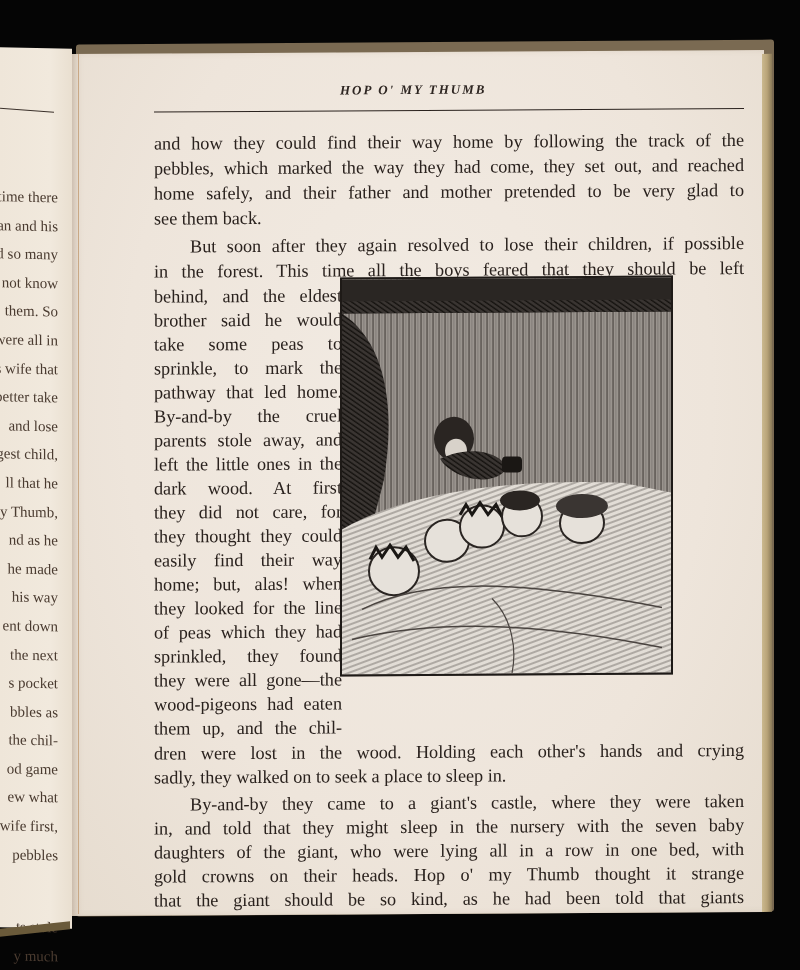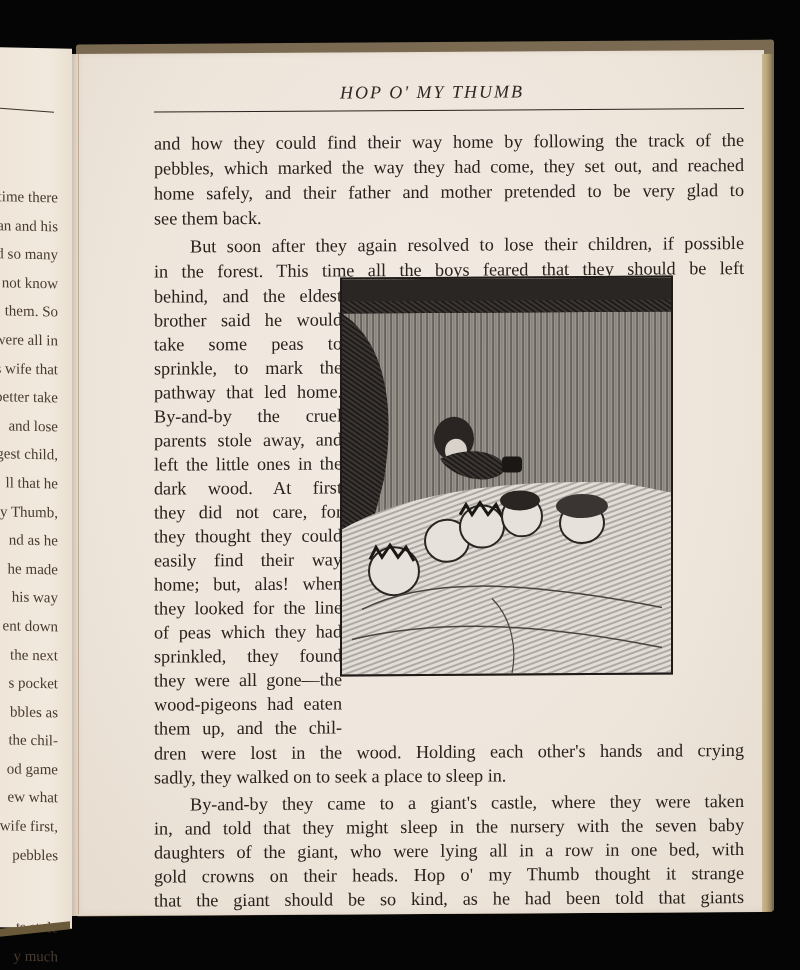--- a/index.html
+++ b/index.html
@@ -25,21 +25,21 @@
   .right-page {
     position:absolute; left:72px; top:52px; width:692px; height:862px;
     background:radial-gradient(ellipse at 50% 40%, #f2ebe3 0%, #eee5db 60%, #e6dccf 100%);
     transform:skewY(-0.35deg);
     box-shadow: inset 6px 0 8px -4px rgba(120,90,60,0.35);
   }
   .fore-edge { position:absolute; right:-8px; top:4px; width:10px; height:858px; background:linear-gradient(90deg,#cbb98f,#b9a479,#8a7a58); }
   .gutter-line { position:absolute; left:6px; top:0; width:1px; height:860px; background:#c9a885; }
 
   .running-head {
-    position:absolute; left:268px; top:30px; font-style:italic; font-size:18px; letter-spacing:2px; color:#2e2622;
+    position:absolute; left:268px; top:30px; font-style:italic; font-size:13px; letter-spacing:2px; color:#2e2622;font-weight:bold;
   }
   .head-rule { position:absolute; left:82px; top:58px; width:590px; border-top:1.5px solid #2a221e; }
 
   .text { color:#2a221e; font-size:18.2px; }
   .line { position:absolute; white-space:nowrap; text-align:justify; text-align-last:justify; }
   .full { left:82px; width:590px; }
   .ind  { left:118px; width:554px; }
   .narrow { left:82px; width:188px; }
   .last { text-align-last:left; }
 

